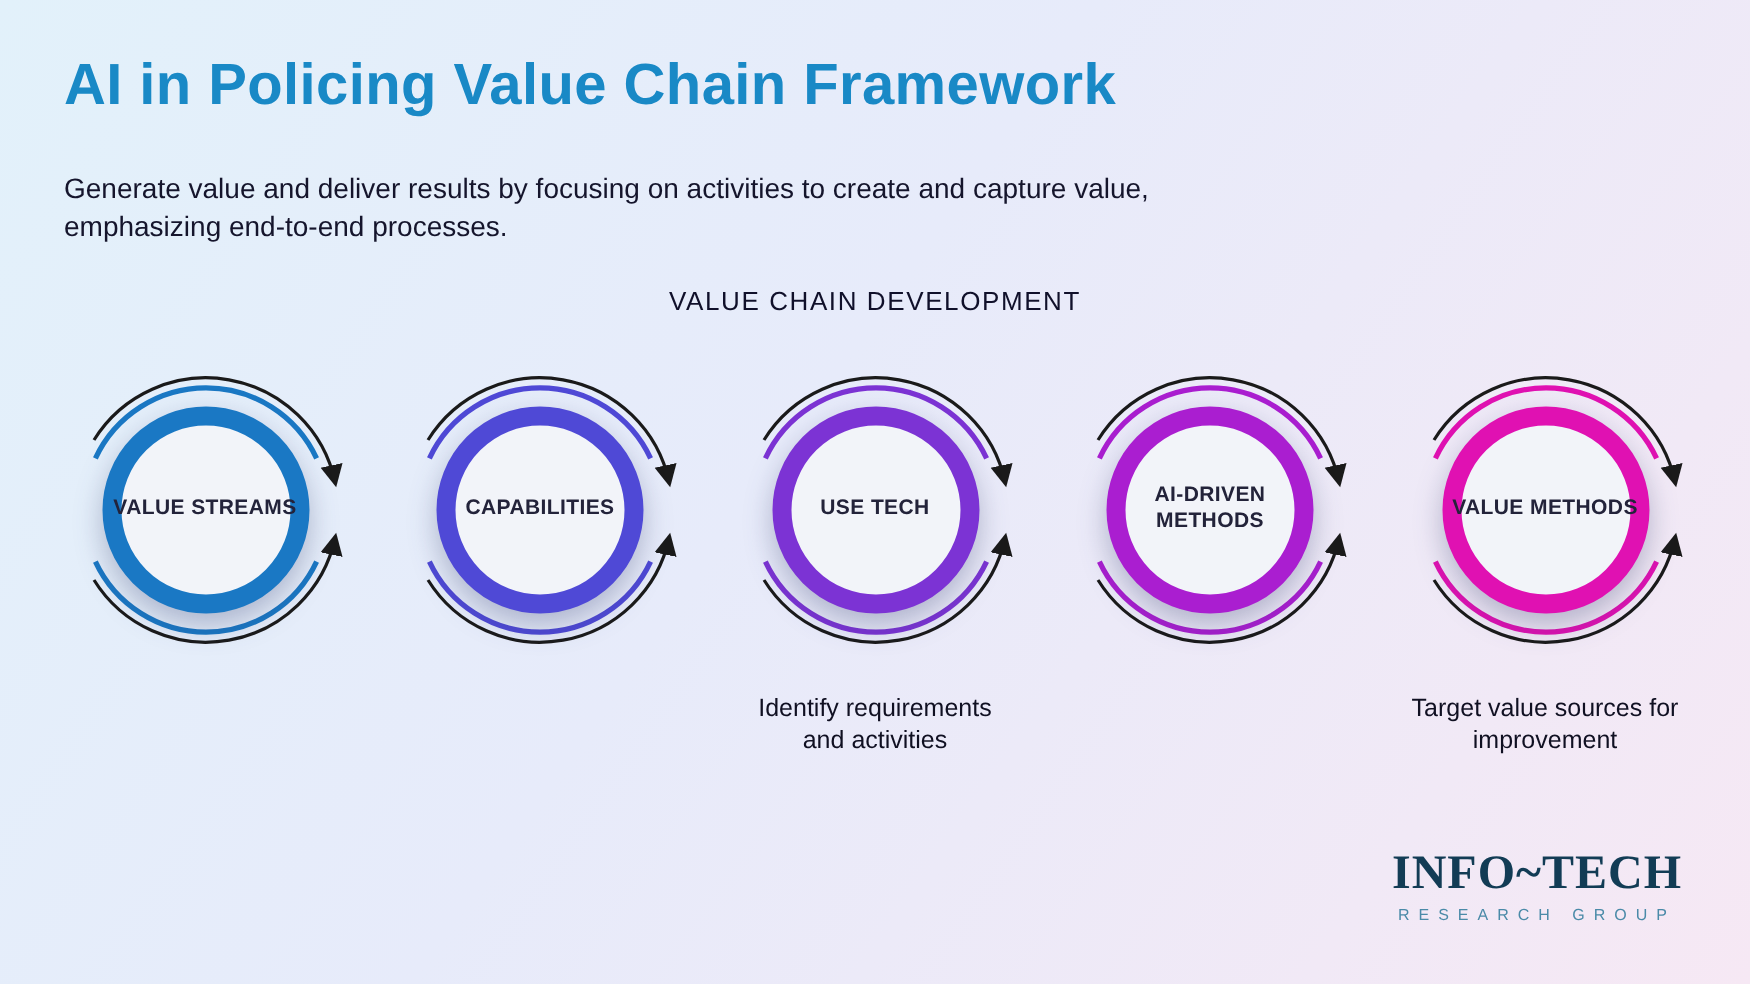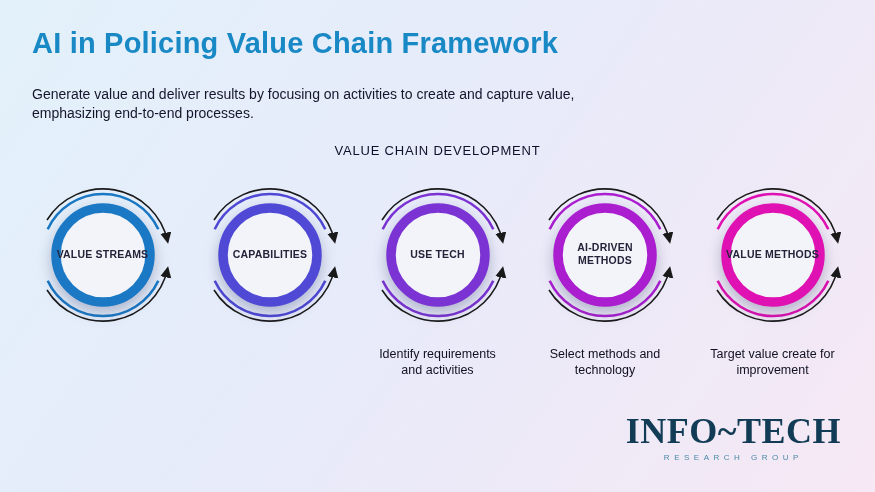--- a/index.html
+++ b/index.html
@@ -21,21 +21,21 @@
     width:94px;font-size:10.5px;font-weight:bold;color:#23233a;letter-spacing:.2px;line-height:1.3;
   }
   .stage-desc{margin-top:16px;font-size:12.5px;color:#101022;line-height:1.3;width:140px;margin-left:auto;margin-right:auto;}
   .footer{position:relative;margin-top:18px;height:90px;}
   .pill{position:relative;width:max-content;margin:16px auto 0;padding:2.5px;border-radius:40px;
     background:linear-gradient(90deg,#1a78c4,#e011b2);}
   .pill-inner{background:#fdfdfe;border-radius:40px;padding:11px 30px;font-weight:bold;
     font-size:14.5px;color:#10102a;letter-spacing:.6px;word-spacing:8px;white-space:nowrap;}
   .brace{position:absolute;top:-14px;left:50%;transform:translateX(-50%);}
   .logo{position:absolute;right:34px;bottom:24px;text-align:right;}
-  .logo-name{font-family:"Liberation Serif",serif;font-weight:bold;font-size:36px;color:#123c55;letter-spacing:.5px;line-height:1;}
+  .logo-name{font-family:"Liberation Serif",serif;font-weight:bold;font-size:24px;color:#123c55;letter-spacing:.5px;line-height:1;}
   .logo-sub{margin-top:4px;font-size:8px;letter-spacing:4.5px;color:#4a8aa8;text-align:center;}
 </style>
 </head>
 <body>
 
 <svg width="0" height="0" style="position:absolute" aria-hidden="true">
   <defs>
     <marker id="arrowhead" markerWidth="8" markerHeight="8" refX="5.5" refY="3.5" orient="auto">
       <path d="M0,0 L7,3.5 L0,7 Z" fill="#1a1a1a"></path>
     </marker>
@@ -93,33 +93,32 @@
 
     <div class="stage">
       <svg class="stage-svg" viewBox="0 0 150 150" style="color: rgb(170, 30, 208);">
         <path d="M 19.7 49.2 A 61 61 0 0 1 130.3 49.2" fill="none" stroke="currentColor" stroke-width="2.6"></path>
         <path d="M 19.0 40.0 A 66 66 0 0 1 139.6 61.3" fill="none" stroke="#1a1a1a" stroke-width="1.6" marker-end="url(#arrowhead)"></path>
         <path d="M 19.7 100.8 A 61 61 0 0 0 130.3 100.8" fill="none" stroke="currentColor" stroke-width="2.6"></path>
         <path d="M 19.0 110.0 A 66 66 0 0 0 139.6 88.7" fill="none" stroke="#1a1a1a" stroke-width="1.6" marker-end="url(#arrowhead)"></path>
         <circle class="main-circle" cx="75" cy="75" r="47" fill="#f2f4f9" stroke="currentColor" stroke-width="9.5"></circle>
       </svg>
       <div class="stage-label">AI-DRIVEN METHODS</div>
-      <div class="stage-desc">Select methods and technology</div>
     </div>
 
     <div class="stage">
       <svg class="stage-svg" viewBox="0 0 150 150" style="color: rgb(224, 17, 178);">
         <path d="M 19.7 49.2 A 61 61 0 0 1 130.3 49.2" fill="none" stroke="currentColor" stroke-width="2.6"></path>
         <path d="M 19.0 40.0 A 66 66 0 0 1 139.6 61.3" fill="none" stroke="#1a1a1a" stroke-width="1.6" marker-end="url(#arrowhead)"></path>
         <path d="M 19.7 100.8 A 61 61 0 0 0 130.3 100.8" fill="none" stroke="currentColor" stroke-width="2.6"></path>
         <path d="M 19.0 110.0 A 66 66 0 0 0 139.6 88.7" fill="none" stroke="#1a1a1a" stroke-width="1.6" marker-end="url(#arrowhead)"></path>
         <circle class="main-circle" cx="75" cy="75" r="47" fill="#f2f4f9" stroke="currentColor" stroke-width="9.5"></circle>
       </svg>
       <div class="stage-label">VALUE METHODS</div>
-      <div class="stage-desc">Target value create for improvement</div>
+      <div class="stage-desc">Target value sources for improvement</div>
     </div>
 
   </div>
 
   <div class="footer">
 
     <div class="logo">
       <div class="logo-name">INFO~TECH</div>
       <div class="logo-sub">RESEARCH GROUP</div>
     </div>

